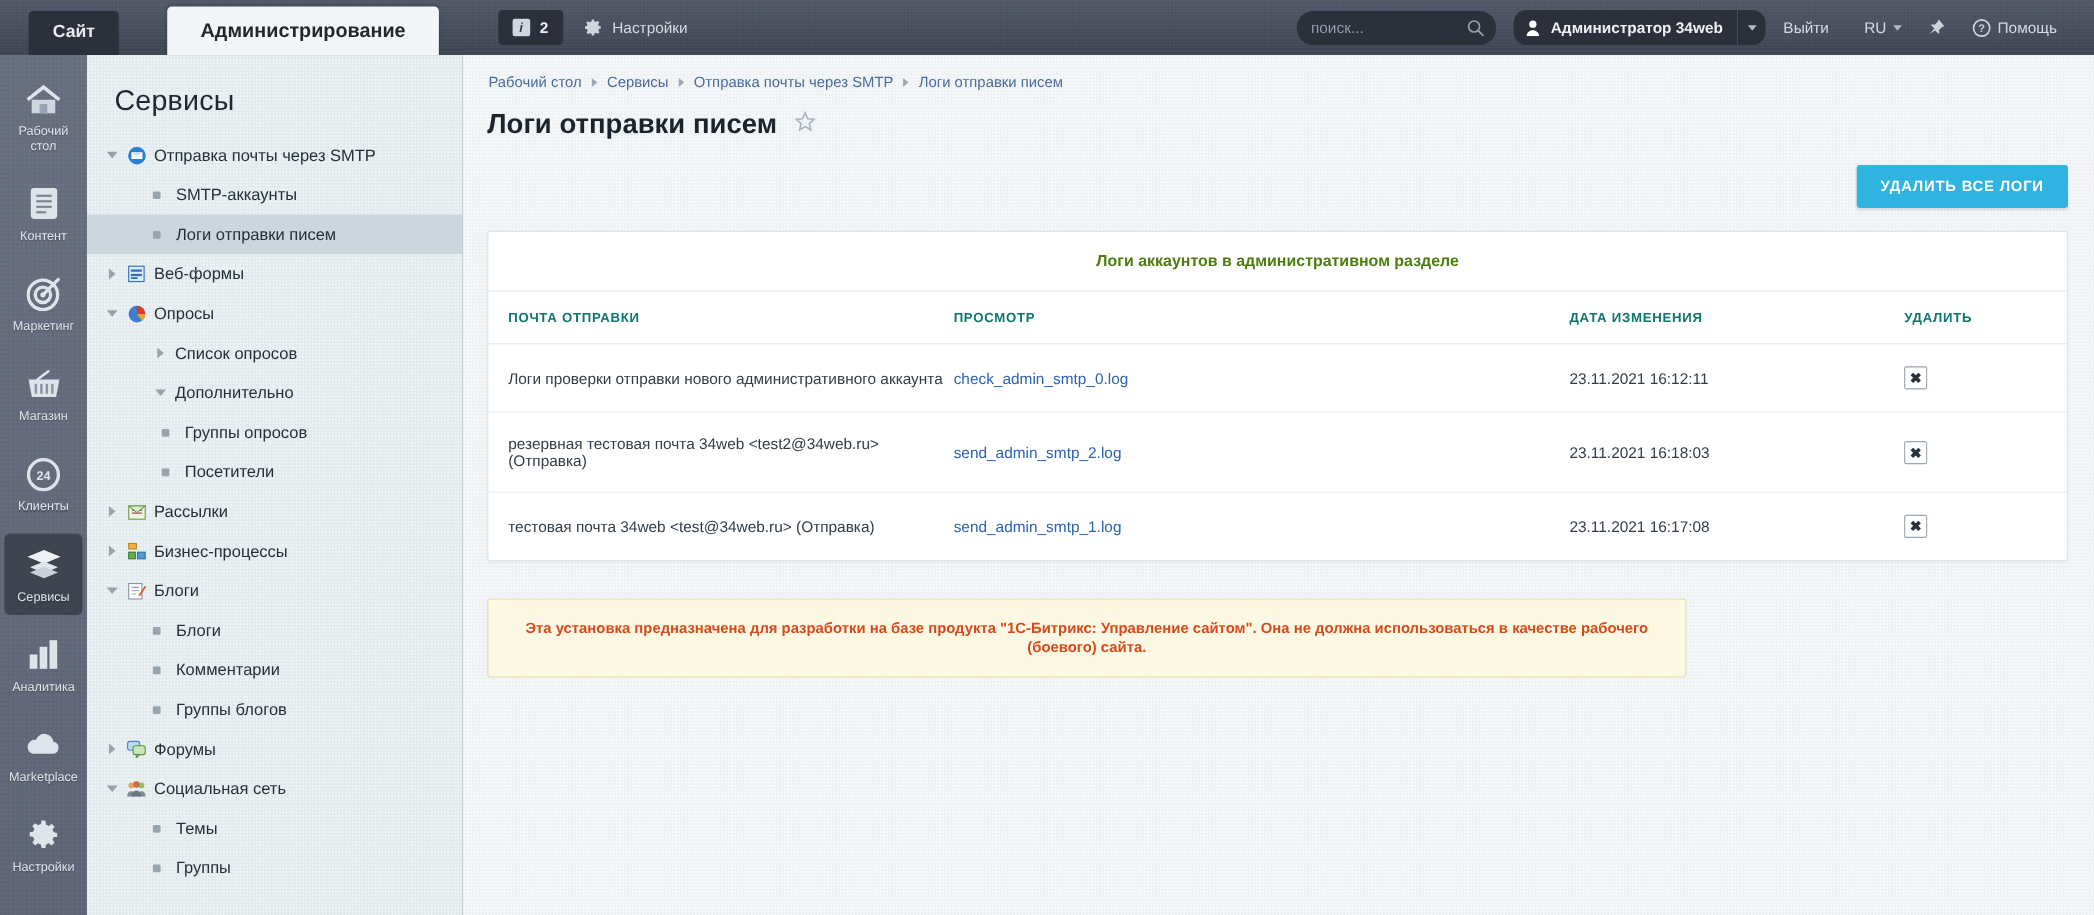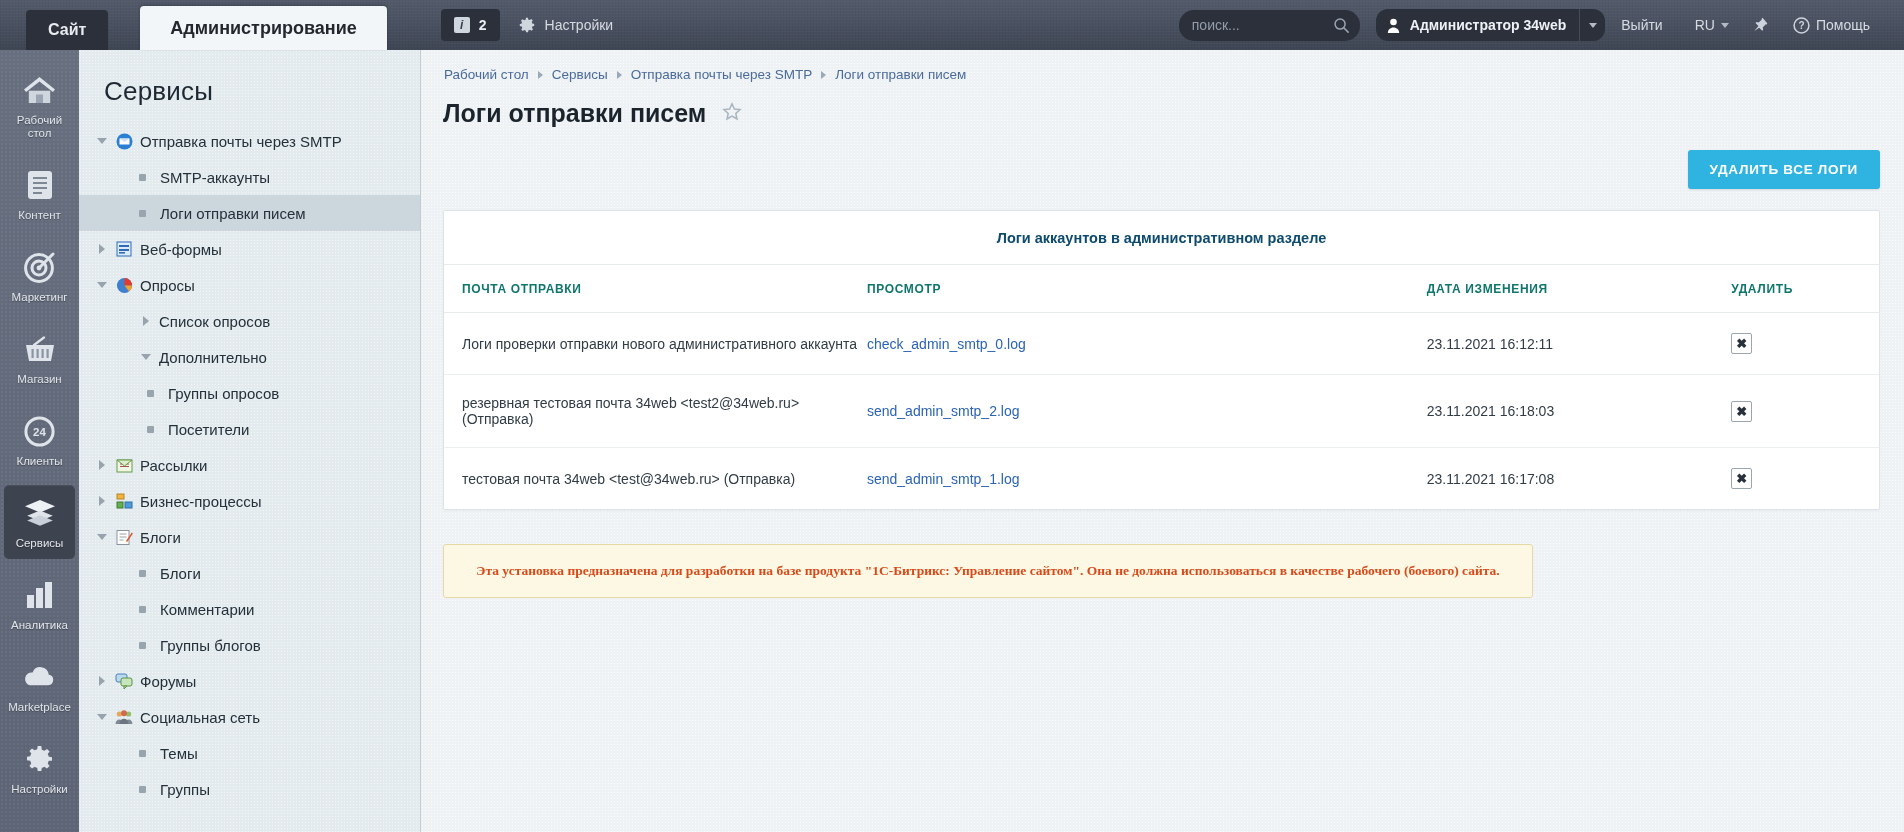--- a/index.html
+++ b/index.html
@@ -21,21 +21,21 @@
     display: flex; align-items: flex-end; z-index: 40; gap: 32px;
   }
   .tab {
     height: 40px; display: flex; align-items: center; justify-content: center;
     font-size: 17px; font-weight: bold; cursor: pointer;
     border-radius: 4px 4px 0 0; padding: 0 22px;
   }
   .tab-site { background: #2b303b; color: #e8ebef; margin-left: 26px; font-size: 16px; }
   .tab-admin {
     background: #f3f6f8; color: #23282f; font-size: 18px;
-    height: 44px; padding: 0 30px; margin-left: 0;
+    height: 44px; padding: 0 30px; margin-left: 12px;
     box-shadow: 0 -1px 3px rgba(0,0,0,.25);
   }
   .topbar-mid { display: flex; align-items: center; height: 50px; margin-left: 22px; gap: 18px; }
   .notif-box {
     display: flex; align-items: center; gap: 9px;
     background: #2b303b; border-radius: 4px; padding: 7px 13px;
     cursor: pointer; height: 32px;
   }
   .notif-i {
     width: 16px; height: 16px; background: #cfd6de; border-radius: 2px;
@@ -166,21 +166,21 @@
     font-family: "Liberation Sans", sans-serif;
     box-shadow: 0 1px 2px rgba(0,0,0,.12);
   }
 
   .card {
     margin: 21px 24px 0 22px; background: #fff;
     border: 1px solid #dde4e9; border-radius: 2px;
     box-shadow: 0 1px 2px rgba(0,0,0,.04);
   }
   .card-head {
-    text-align: center; font-size: 14.5px; font-weight: bold; color: #0c4a6e;
+    text-align: center; font-size: 14.5px; font-weight: bold; color: #4d7c0f;
     padding: 19px 0 18px; border-bottom: 1px solid #e6ebef;
   }
   table.logs { width: 100%; border-collapse: collapse; }
   table.logs th {
     text-align: left; font-size: 12px; font-weight: bold; color: #0f766e;
     letter-spacing: .65px; padding: 17px 0 16px; border-bottom: 1px solid #e6ebef;
   }
   table.logs td {
     font-size: 14px; color: #313c46; padding: 20px 0; border-bottom: 1px solid #eceff2;
   }
@@ -193,21 +193,21 @@
   .del-btn {
     width: 21px; height: 21px; border: 1px solid #9aa6b2; border-radius: 2px;
     background: #fff; display: flex; align-items: center; justify-content: center;
     cursor: pointer; color: #27313b; font-size: 13px; font-weight: bold; line-height: 1;
   }
 
   .notice {
     margin: 34px 24px 0 22px; max-width: 1090px;
     background: #fdf8e3; border: 1px solid #e6d9a6; border-radius: 3px;
     color: #d84a1a; font-size: 13.5px; font-weight: bold;
-    padding: 17px 20px; text-align: center; line-height: 1.35; font-family: Liberation Serif, serif;
+    padding: 17px 20px; text-align: center; line-height: 1.35;
   }
 </style>
 </head>
 <body>
 
 <div class="topbar">
   <div class="tab tab-site">Сайт</div>
   <div class="tab tab-admin">Администрирование</div>
 
   <div class="topbar-mid">

